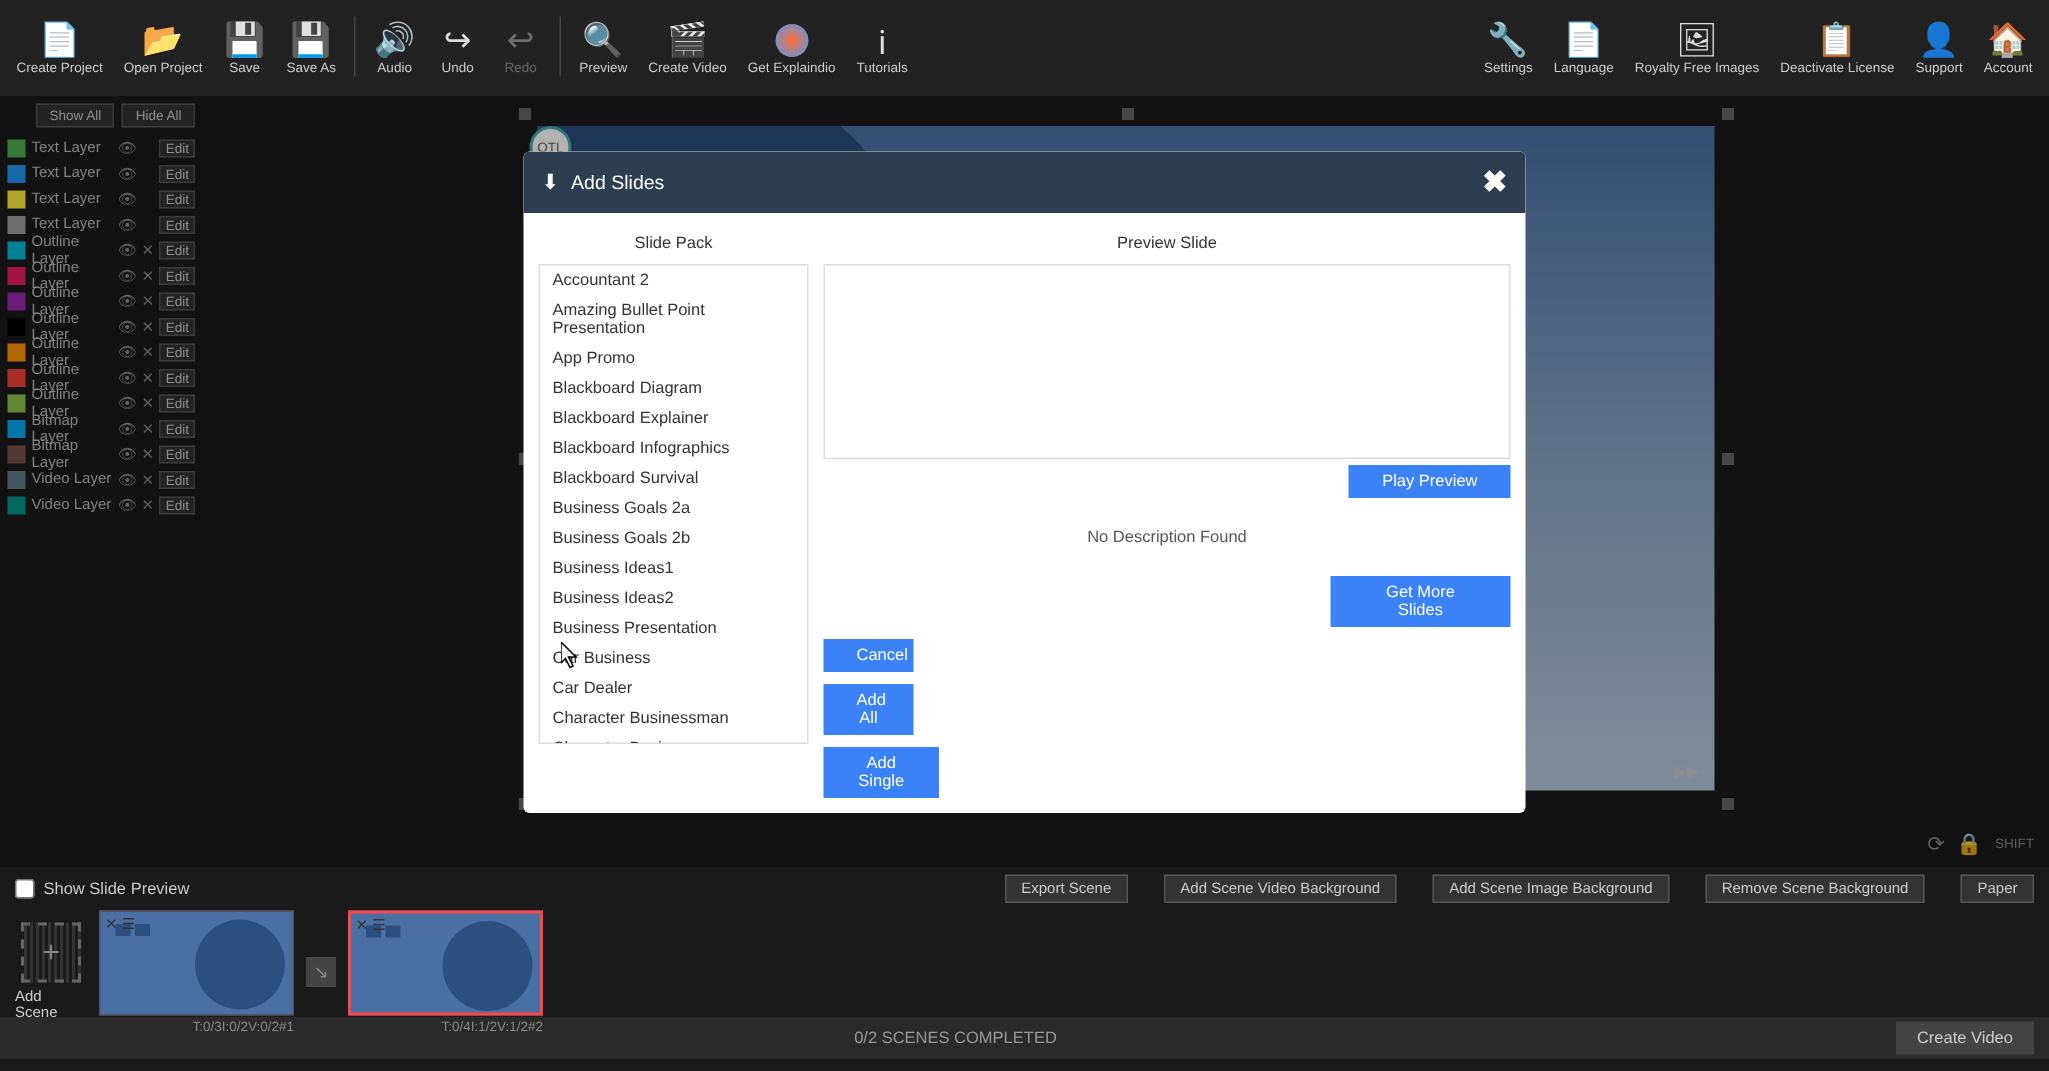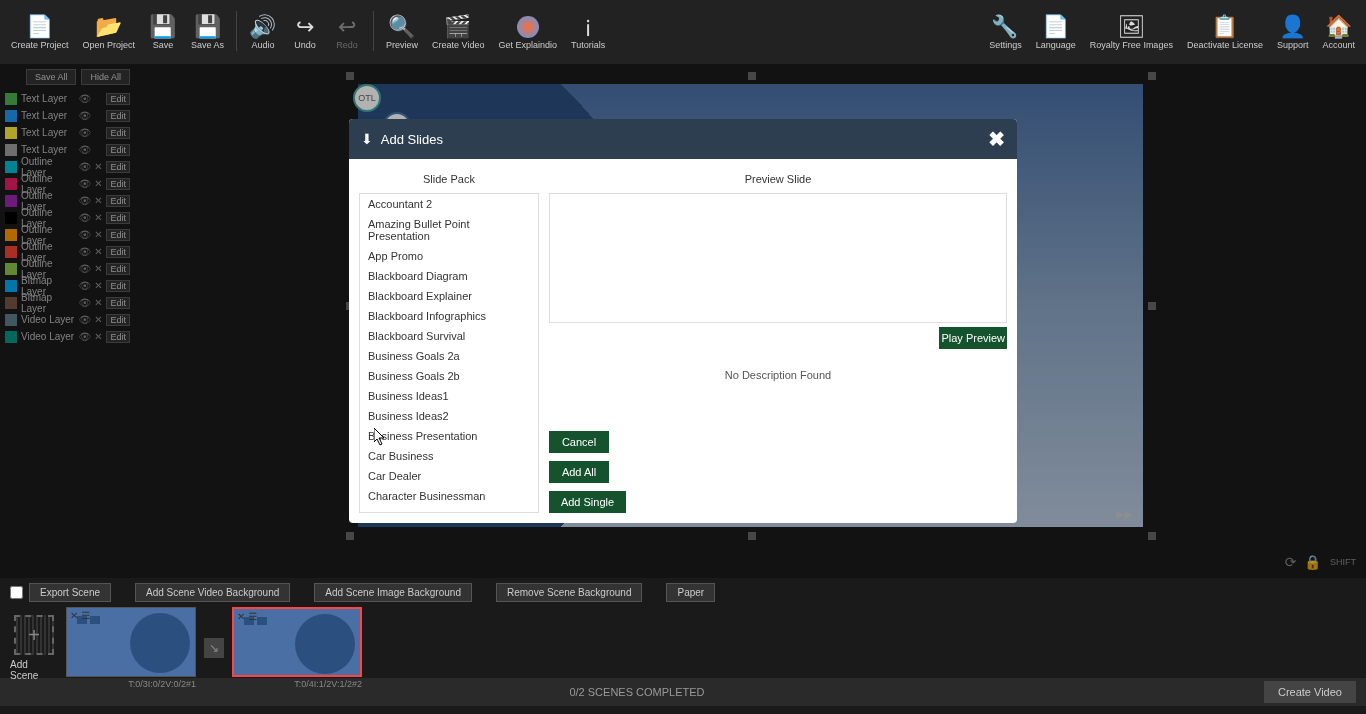--- a/index.html
+++ b/index.html
@@ -58,21 +58,21 @@
 .slide-pack-col { width: 180px; }
 .slide-col { width: 180px; }
 .preview-col { flex: 1; }
 .slide-pack-list { border: 1px solid #ddd; height: 320px; overflow-y: auto; }
 .slide-pack-list::-webkit-scrollbar { width: 8px; }
 .slide-pack-list::-webkit-scrollbar-thumb { background: #aaa; }
 .slide-pack-item { font-size: 11px; padding: 4px 8px; color: #333; cursor: pointer; }
 .slide-area { border: 1px solid #ddd; height: 320px; }
 .preview-area { border: 1px solid #ddd; height: 130px; background: #fff; }
 .preview-desc { font-size: 11px; color: #555; text-align: center; padding: 20px 0; }
-.modal-btn { background: #14532d; color: #fff; border: none; font-size: 11px; padding: 5px 2px; cursor: pointer; }
+.modal-btn { background: #3b82f6; color: #fff; border: none; font-size: 11px; padding: 5px 22px; cursor: pointer; }
 .modal-actions { display: flex; gap: 8px; justify-content: flex-end; margin-top: 8px; flex-direction: column; }
 .preview-actions { display: flex; justify-content: flex-end; margin-top: 4px; }
 
 
 .scene-section { height: 100px; padding: 5px 10px; }
 .scene-top { display: flex; align-items: center; margin-bottom: 5px; }
 .scene-checkbox { margin-right: 6px; }
 .scene-label { font-size: 11px; color: #ccc; flex: 1; }
 .scene-buttons { display: flex; gap: 24px; }
 .scene-btn { background: #333; color: #ccc; border: 1px solid #555; font-size: 10px; padding: 3px 10px; cursor: pointer; }
@@ -175,21 +175,21 @@
       <div class="toolbar-btn">
         <div class="icon">🏠</div>
         <div class="label">Account</div>
       </div>
     </div>
 </div>
 
 <div class="main-area">
   <div class="layers-panel">
     <div class="layers-top">
-      <button>Save All</button>
+      <button>Show All</button>
       <button>Hide All</button>
     </div>
     <div id="layers-list">
         <div class="layer-row">
           <div class="layer-color" style="background: rgb(76, 175, 80);"></div>
           <div class="layer-name">Text Layer</div>
           <div class="layer-eye">👁</div>
           <div class="layer-x"></div>
           <button class="layer-edit">Edit</button>
         </div>
@@ -354,35 +354,39 @@
             </div>
         </div>
         <div class="modal-col preview-col">
           <div class="col-header">Preview Slide</div>
           <div class="preview-area"></div>
           <div class="preview-actions">
             <button class="modal-btn">Play Preview</button>
           </div>
           <div class="preview-desc">No Description Found</div>
           <div style="margin-top:auto;">
+            <div style="display:flex; justify-content:flex-end;">
+              <button class="modal-btn" style="width:120px;">Get More Slides</button>
+            </div>
             <div class="modal-actions">
               <button class="modal-btn" style="width:60px;">Cancel</button>
               <button class="modal-btn" style="width:60px;">Add All</button>
               <button class="modal-btn" style="width:77px;">Add Single</button>
             </div>
           </div>
         </div>
       </div>
     </div>
   </div>
 </div>
 
 <div class="scene-section">
   <div class="scene-top">
     <input type="checkbox" class="scene-checkbox" style="">
+    <span class="scene-label">Show Slide Preview</span>
     <div class="scene-buttons">
       <button class="scene-btn">Export Scene</button>
       <button class="scene-btn">Add Scene Video Background</button>
       <button class="scene-btn">Add Scene Image Background</button>
       <button class="scene-btn">Remove Scene Background</button>
       <button class="scene-btn">Paper</button>
     </div>
   </div>
   <div class="scene-strip">
     <div class="add-scene-btn">

